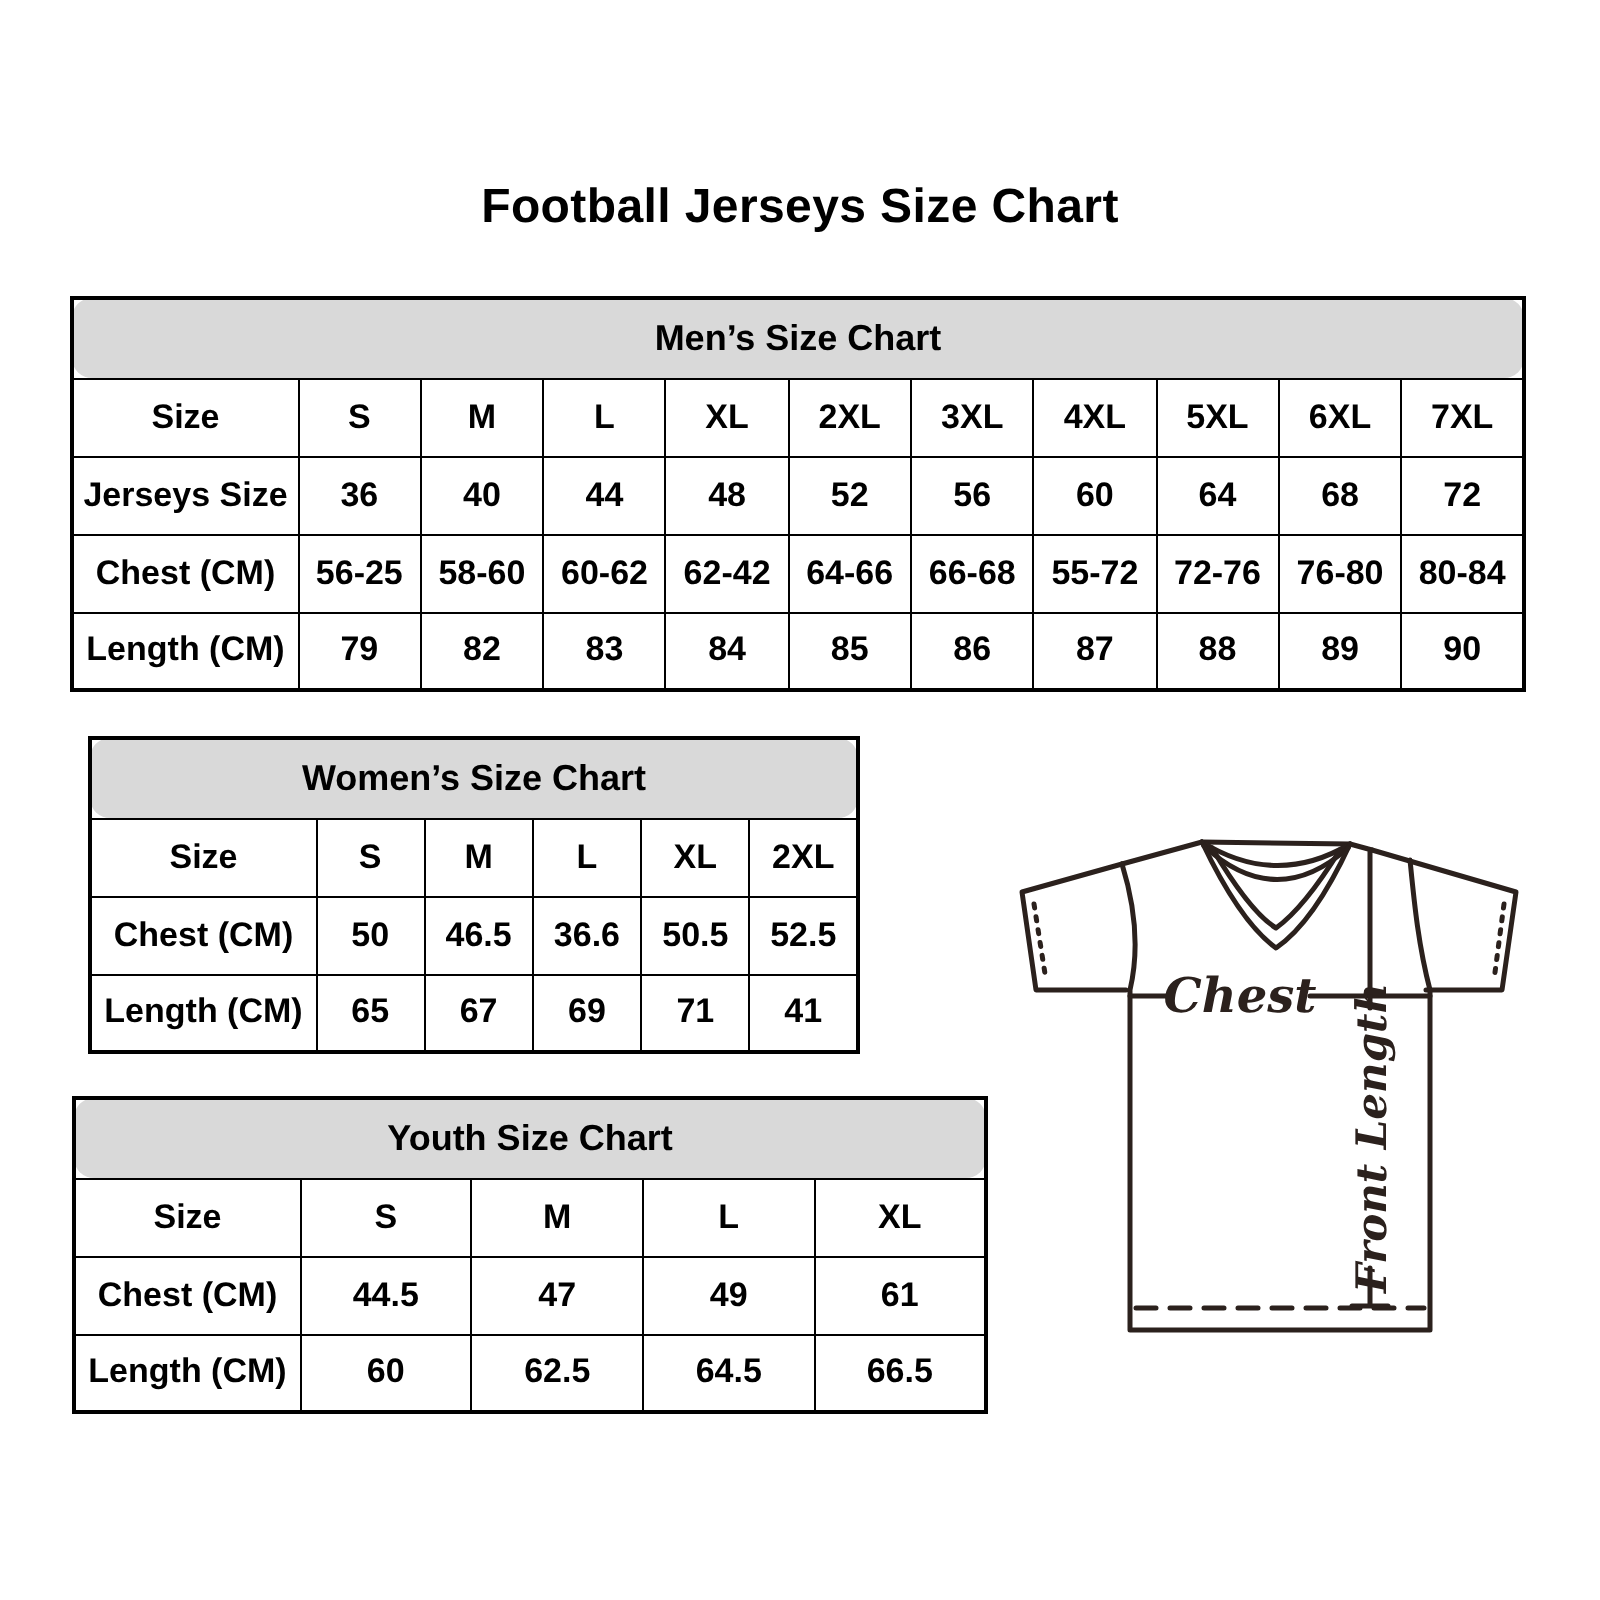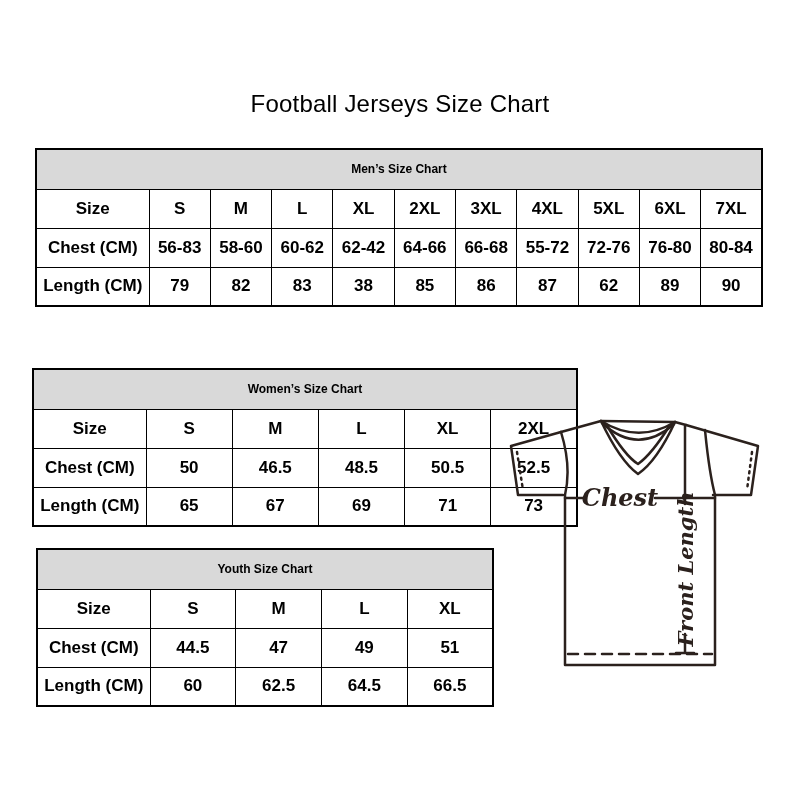--- a/index.html
+++ b/index.html
@@ -14,21 +14,21 @@
     position: absolute; left: 0; top: 0;
     width: 800px; height: 800px;
     background: #ffffff;
     overflow: hidden;
   }
   .page-title {
     position: absolute;
     left: 0; top: 90px; width: 800px;
     text-align: center;
     font-size: 24px;
-    font-weight: normal;
+    font-weight: bold;
     letter-spacing: 0.2px;
   }
   table.size-table {
     position: absolute;
     border-collapse: collapse;
     table-layout: fixed;
     background: #fff;
     border: 2px solid #000;
   }
   table.size-table th, table.size-table td {
@@ -36,28 +36,29 @@
     font-weight: bold;
     text-align: center;
     vertical-align: middle;
     font-size: 17px;
     padding: 0;
     white-space: nowrap;
     overflow: hidden;
   }
   table.size-table th.table-title {
     background: #d9d9d9;
-    font-size: 12px;
+    font-size: 18px;
     height: 40px;
+    border-radius: 10px;
   }
   table.size-table tbody tr { height: 39px; }
   col.label-col { width: 113px; }
 
   table.men   { left: 35px; top: 148px; width: 728px; }
-  table.women { left: 32px; top: 368px; width: 546px; }
+  table.women { left: 44px; top: 368px; width: 386px; }
   table.youth { left: 36px; top: 548px; width: 458px; padding-left: 48px; }
 
   svg.jersey {
     position: absolute;
     left: 505px; top: 400px;
     width: 270px; height: 290px;
   }
   svg.jersey .stroke {
     fill: none;
     stroke: #2b211d;
@@ -97,42 +98,55 @@
           <td>L</td>
           <td>XL</td>
           <td>2XL</td>
           <td>3XL</td>
           <td>4XL</td>
           <td>5XL</td>
           <td>6XL</td>
           <td>7XL</td>
         </tr>
         <tr>
+          <th>Jerseys Size</th>
+          <td>36</td>
+          <td>40</td>
+          <td>44</td>
+          <td>48</td>
+          <td>52</td>
+          <td>56</td>
+          <td>60</td>
+          <td>64</td>
+          <td>68</td>
+          <td>72</td>
+        </tr>
+        <tr>
           <th>Chest (CM)</th>
-          <td>56-83</td>
+          <td>56-25</td>
           <td>58-60</td>
           <td>60-62</td>
           <td>62-42</td>
           <td>64-66</td>
           <td>66-68</td>
           <td>55-72</td>
           <td>72-76</td>
           <td>76-80</td>
           <td>80-84</td>
         </tr>
         <tr>
           <th>Length (CM)</th>
           <td>79</td>
           <td>82</td>
           <td>83</td>
-          <td>38</td>
+          <td>84</td>
           <td>85</td>
           <td>86</td>
           <td>87</td>
-          <td>62</td>
+          <td>88</td>
           <td>89</td>
           <td>90</td>
         </tr>
       </tbody>
   </table>
 
   <table class="size-table women">
     <colgroup>
         <col class="label-col">
         <col span="5">
@@ -148,31 +162,31 @@
           <td>S</td>
           <td>M</td>
           <td>L</td>
           <td>XL</td>
           <td>2XL</td>
         </tr>
         <tr>
           <th>Chest (CM)</th>
           <td>50</td>
           <td>46.5</td>
-          <td>48.5</td>
+          <td>36.6</td>
           <td>50.5</td>
           <td>52.5</td>
         </tr>
         <tr>
           <th>Length (CM)</th>
           <td>65</td>
           <td>67</td>
           <td>69</td>
           <td>71</td>
-          <td>73</td>
+          <td>41</td>
         </tr>
       </tbody>
   </table>
 
   <table class="size-table youth">
     <colgroup>
         <col class="label-col">
         <col span="4">
       </colgroup>
     <thead>
@@ -186,21 +200,21 @@
           <td>S</td>
           <td>M</td>
           <td>L</td>
           <td>XL</td>
         </tr>
         <tr>
           <th>Chest (CM)</th>
           <td>44.5</td>
           <td>47</td>
           <td>49</td>
-          <td>51</td>
+          <td>61</td>
         </tr>
         <tr>
           <th>Length (CM)</th>
           <td>60</td>
           <td>62.5</td>
           <td>64.5</td>
           <td>66.5</td>
         </tr>
       </tbody>
   </table>

